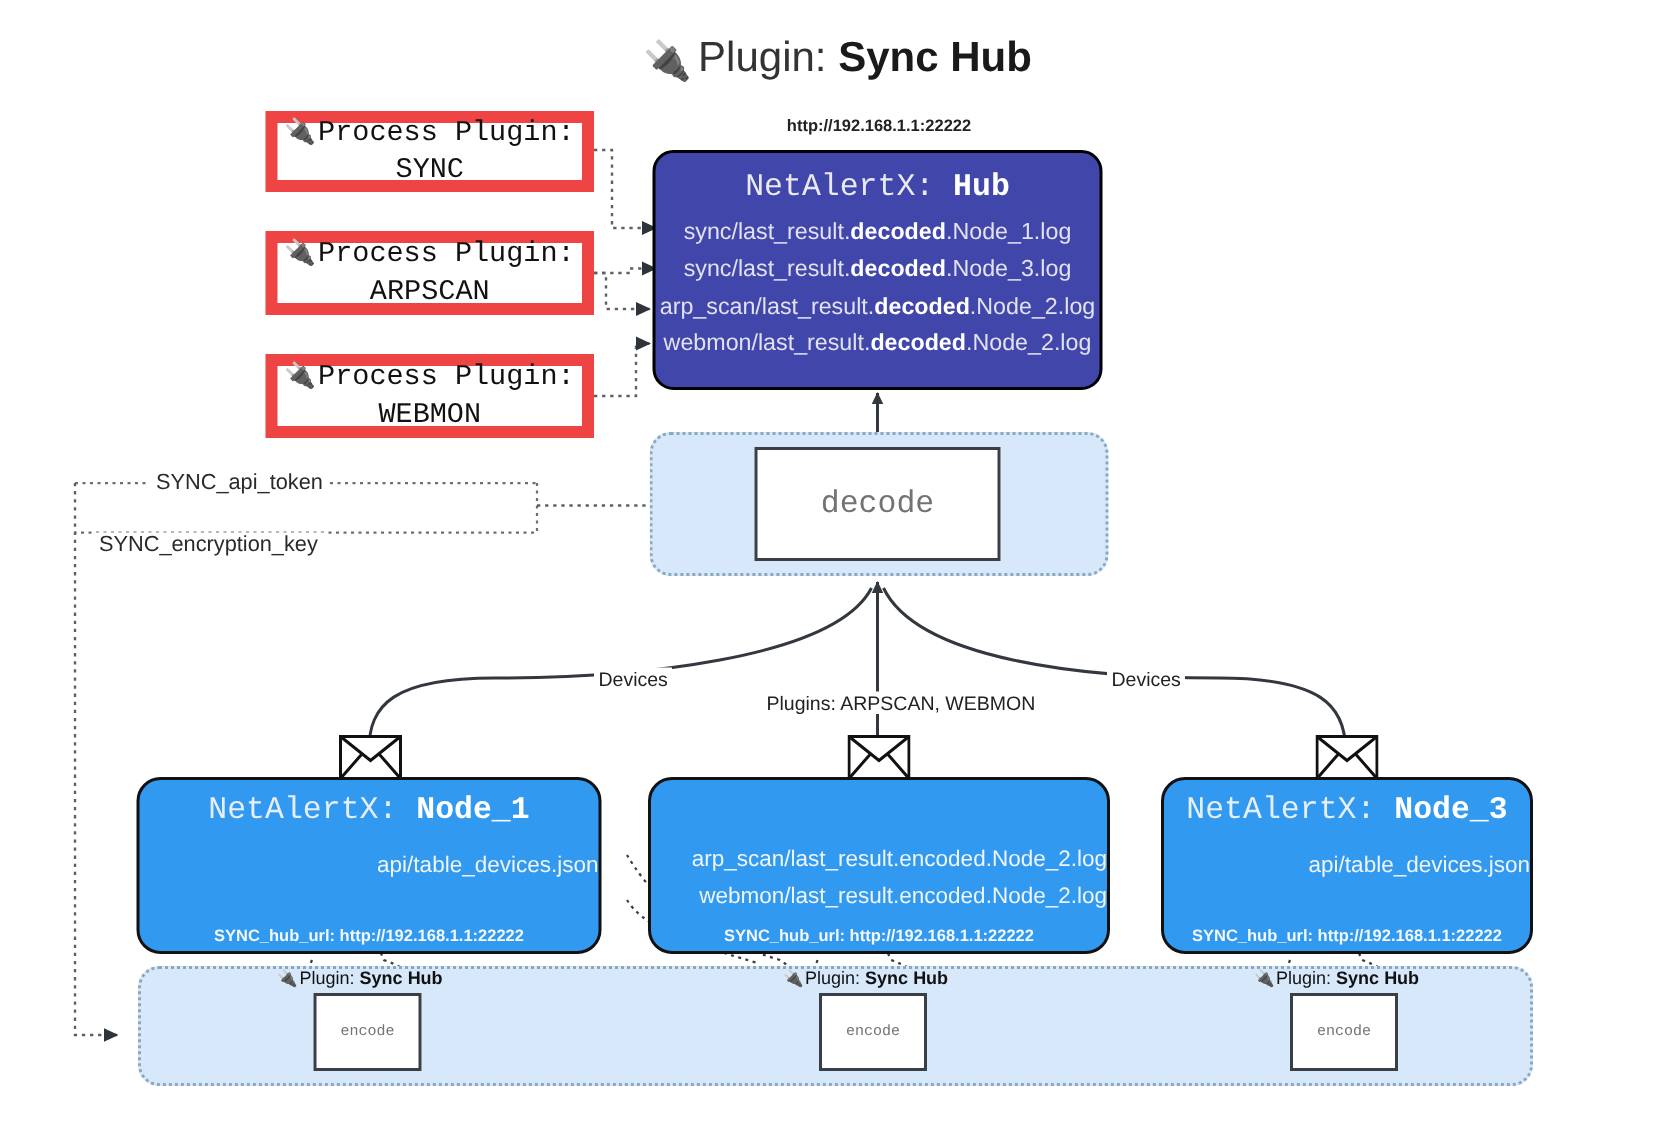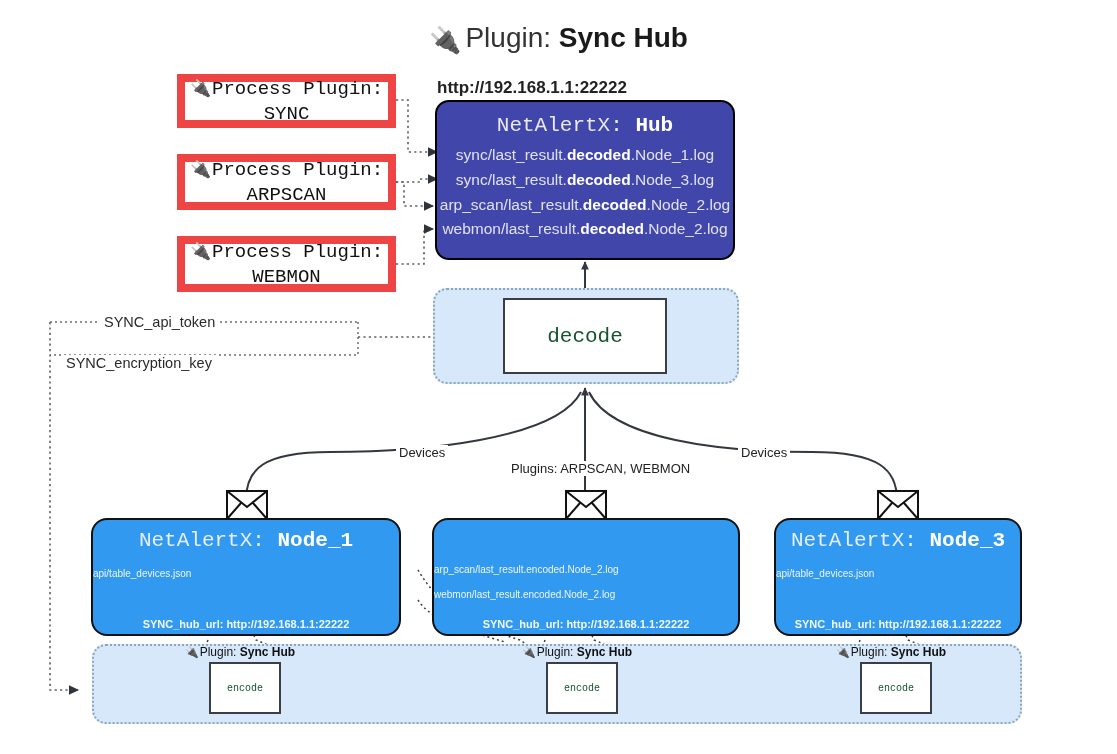--- a/index.html
+++ b/index.html
@@ -22,48 +22,48 @@
       font-family:"Liberation Mono","DejaVu Sans Mono",monospace;
       font-size:19px;color:#111;text-align:center;
       display:flex;flex-direction:column;justify-content:center;align-items:center;
       line-height:25px;}
   .proc-box .l1{white-space:nowrap;}
   .proc-box .l2{white-space:nowrap;}
   .proc-box .plug{font-family:"DejaVu Sans",sans-serif;font-size:17px;margin-right:1px;}
 
   
   #hub-box{background:#4146ab;border:2px solid #000;border-radius:14px;}
-  #hub-url{font-size:17px;font-weight:700;color:#222;text-align:left;white-space:nowrap;}
+  #hub-url{font-size:11px;font-weight:700;color:#222;text-align:center;white-space:nowrap;}
   #hub-title{position:absolute;left:0;top:12px;width:100%;text-align:center;
       font-family:"Liberation Mono","DejaVu Sans Mono",monospace;
       font-size:21px;color:#e9e9ef;white-space:nowrap;}
   #hub-title b{color:#ffffff;font-weight:700;margin-top:28px;}
   .hub-line{position:absolute;left:0;width:100%;text-align:center;
       font-size:15.5px;color:#e2e2ee;white-space:nowrap;}
   .hub-line b{color:#ffffff;font-weight:700;}
 
   
   .band{background:#d6e8fa;border:2px dotted #8aa7bd;border-radius:14px;}
 
   
   .wbox{background:#ffffff;border:2px solid #3a3f47;
       display:flex;align-items:center;justify-content:center;
       font-family:"Liberation Mono","DejaVu Sans Mono",monospace;
-      color:#14532d;}
+      color:#737373;}
   #decode-box{font-size:21px;}
   .encode-box{font-size:10px;}
 
   
   .node-box{background:#3199f0;border:2.5px solid #111;border-radius:16px;}
   .node-title{position:absolute;left:0;top:9px;width:100%;text-align:center;
       font-family:"Liberation Mono","DejaVu Sans Mono",monospace;
       font-size:21px;color:#e6eef7;white-space:nowrap;}
   .node-title b{color:#ffffff;font-weight:700;}
-  .node-line{position:absolute;left:0;width:100%;text-align:left;
-      font-size:10px;color:#eef5fc;white-space:nowrap;}
+  .node-line{position:absolute;left:0;width:100%;text-align:right;
+      font-size:15px;color:#eef5fc;white-space:nowrap;}
   .node-foot{position:absolute;left:0;width:100%;text-align:center;
       font-size:11px;font-weight:700;color:#f2f8fd;white-space:nowrap;}
 
   
   .edge-label{position:absolute;font-size:13px;color:#222;white-space:nowrap;
       background:#ffffff;padding:0 3px;}
   .cfg-label{position:absolute;font-size:14.5px;color:#2a2a2a;white-space:nowrap;
       background:#ffffff;padding:0 4px;}
   .syncplug-label{position:absolute;font-size:12px;color:#111;white-space:nowrap;}
   .syncplug-label b{font-weight:700;}

